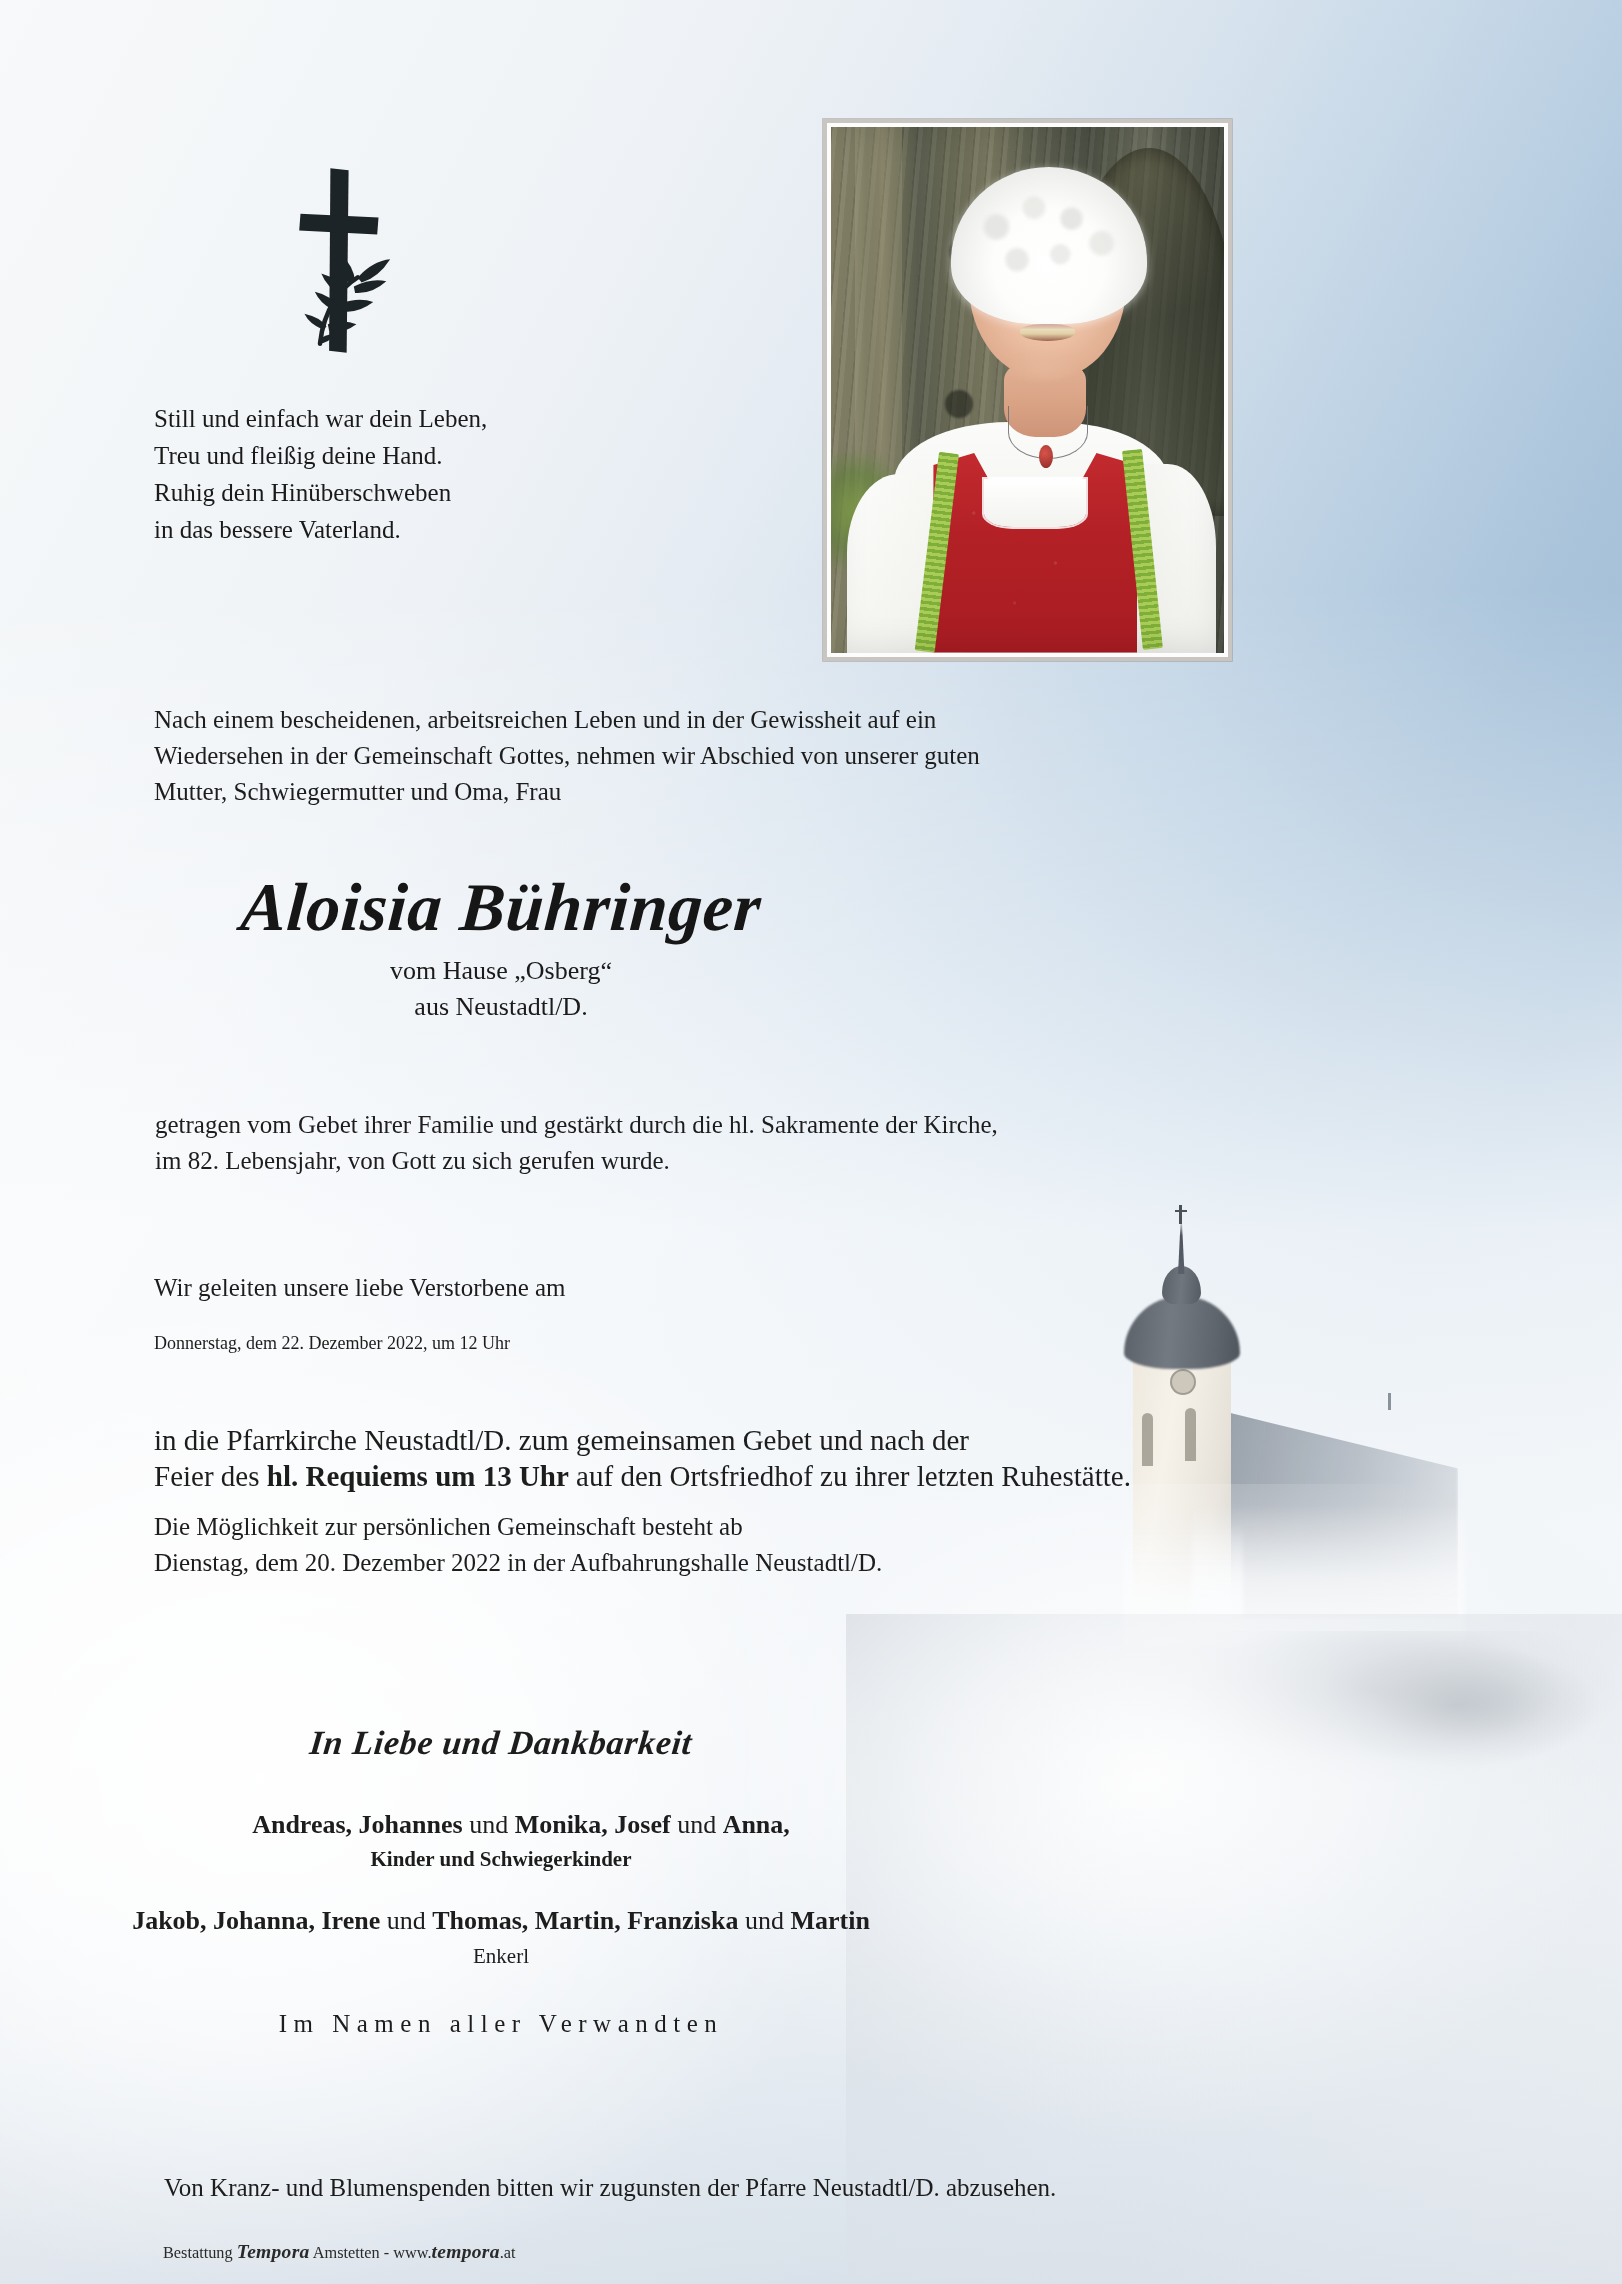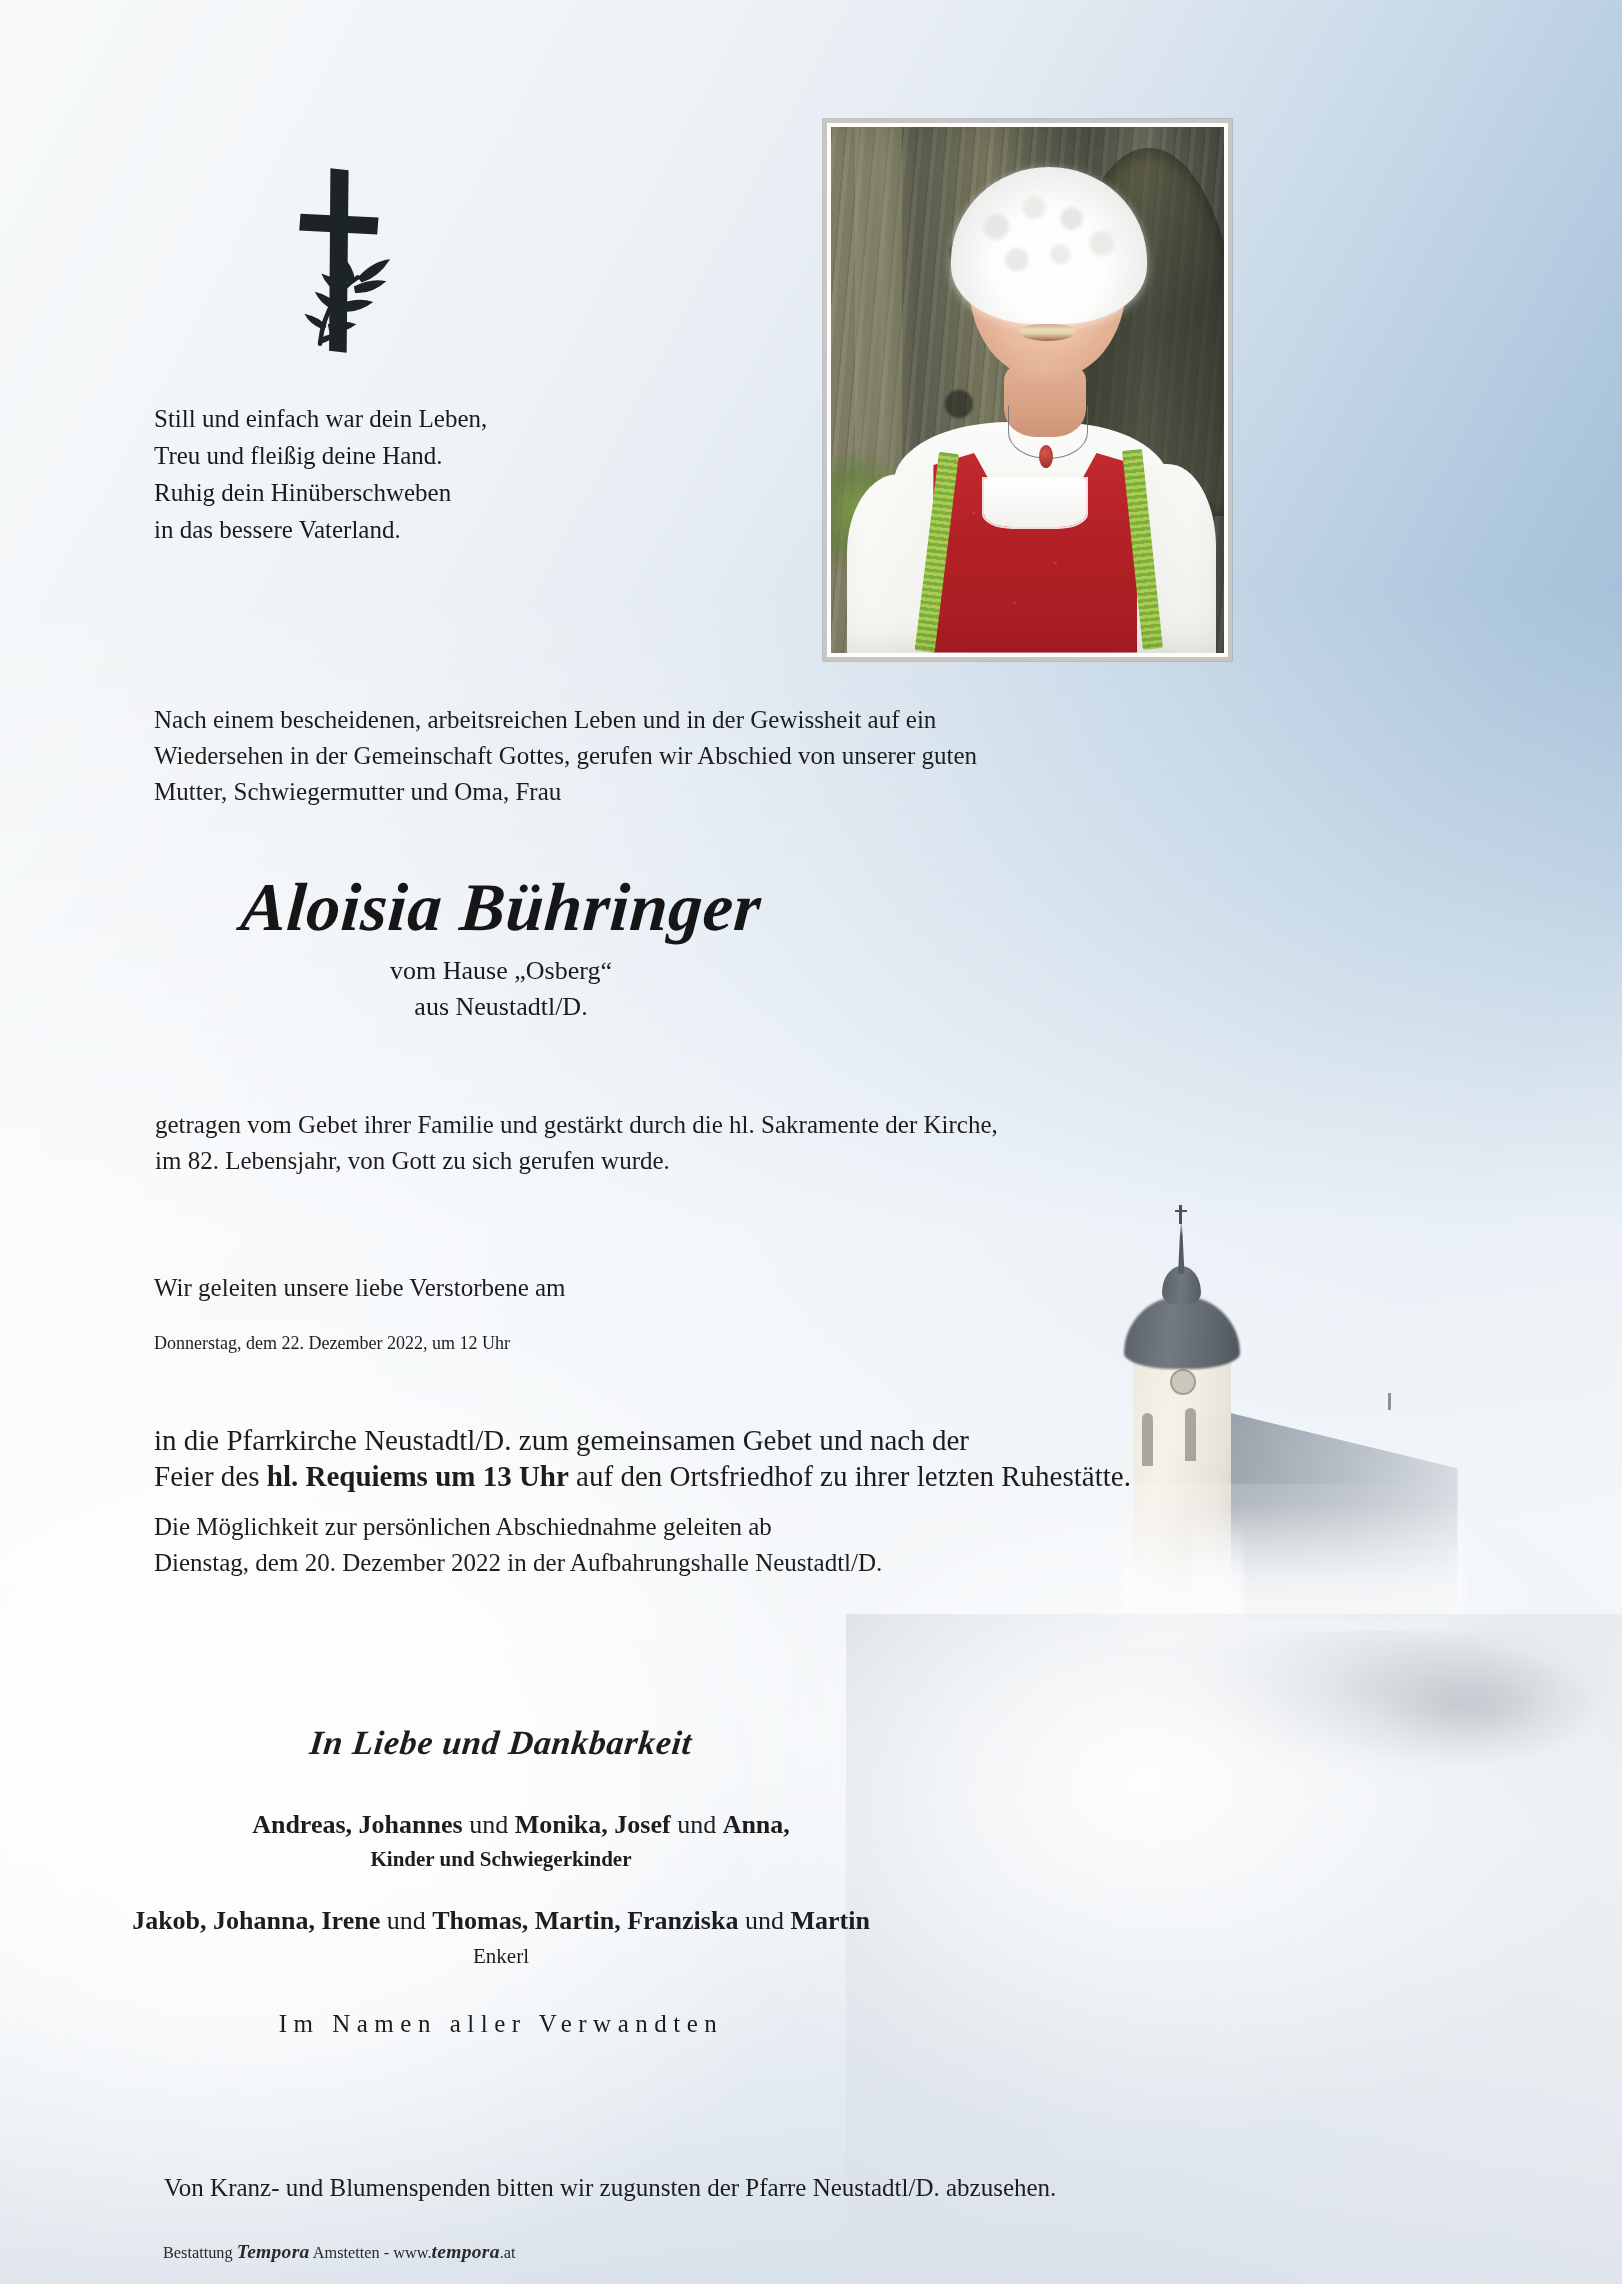--- a/index.html
+++ b/index.html
@@ -434,21 +434,21 @@
 
   <div class="txt poem">
     <div>Still und einfach war dein Leben,</div>
     <div>Treu und fleißig deine Hand.</div>
     <div>Ruhig dein Hinüberschweben</div>
     <div>in das bessere Vaterland.</div>
   </div>
 
   <div class="txt intro">
     <div>Nach einem bescheidenen, arbeitsreichen Leben und in der Gewissheit auf ein</div>
-    <div>Wiedersehen in der Gemeinschaft Gottes, gerufen wir Abschied von unserer guten</div>
+    <div>Wiedersehen in der Gemeinschaft Gottes, nehmen wir Abschied von unserer guten</div>
     <div>Mutter, Schwiegermutter und Oma, Frau</div>
   </div>
 
   <div class="txt name-block">
     <div class="name">Aloisia Bühringer</div>
     <div class="name-sub">vom Hause „Osberg“</div>
     <div class="name-sub" style="margin-top:4px">aus Neustadtl/D.</div>
   </div>
 
   <div class="txt death">
@@ -457,21 +457,21 @@
   </div>
 
   <div class="txt lead">Wir geleiten unsere liebe Verstorbene am</div>
   <div class="txt bigdate">Donnerstag, dem 22. Dezember 2022, um 12 Uhr</div>
   <div class="txt svc">
     <div>in die Pfarrkirche Neustadtl/D. zum gemeinsamen Gebet und nach der</div>
     <div><span>Feier des </span><b>hl. Requiems um 13 Uhr</b><span> auf den Ortsfriedhof zu ihrer letzten Ruhestätte.</span></div>
   </div>
 
   <div class="txt vis">
-    <div>Die Möglichkeit zur persönlichen Abschiednahme geleiten ab</div>
+    <div>Die Möglichkeit zur persönlichen Gemeinschaft besteht ab</div>
     <div>Dienstag, dem 20. Dezember 2022 in der Aufbahrungshalle Neustadtl/D.</div>
   </div>
 
 
   <div class="txt thanks">In Liebe und Dankbarkeit</div>
 
   <div class="txt fam1">
     <b>Andreas, Johannes</b><span style="font-weight:400"> und </span><b>Monika, Josef</b><span style="font-weight:400"> und </span><b>Anna,</b>
   </div>
   <div class="txt fam1s">Kinder und Schwiegerkinder</div>

